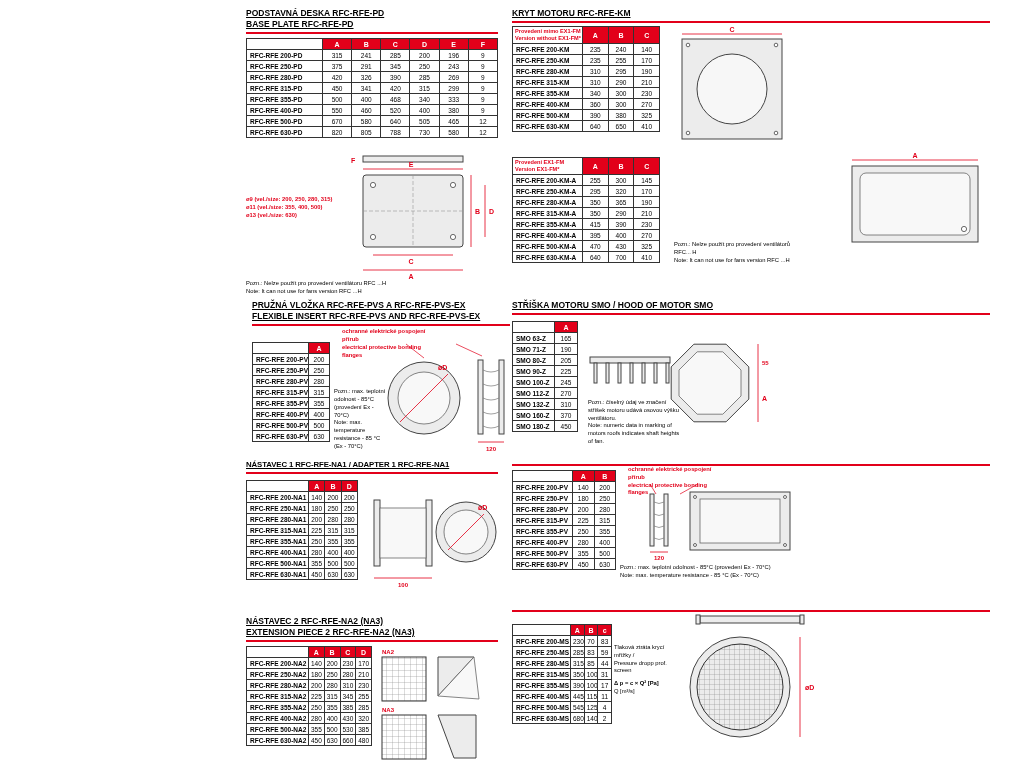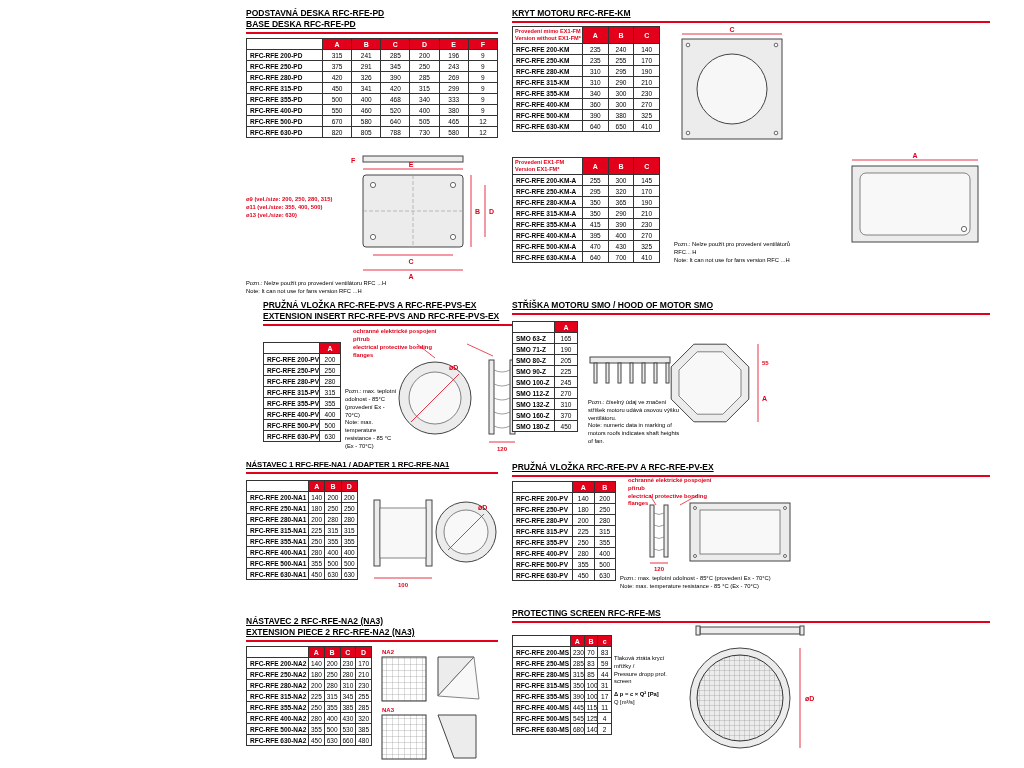--- a/index.html
+++ b/index.html
@@ -45,21 +45,21 @@
   svg text.dim { font-size:7px; fill:var(--red); font-weight:bold; font-family:"Liberation Sans",sans-serif; }
   svg text.dim.small { font-size:6px; }
 </style>
 </head>
 <body>
 
 <div class="page">
 
   <div class="section" style="left:246px; top:8px; width:252px; height:290px;">
     <div class="sec-title">PODSTAVNÁ DESKA RFC-RFE-PD</div>
-    <div class="sec-title">BASE DESKA RFC-RFE-PD</div>
+    <div class="sec-title">BASE PLATE RFC-RFE-PD</div>
     <div class="rule"></div>
     <div class="rel" style="height:262px;">
       <table class="spec t-pd" style="left:0; top:4px;">
           <thead>
             <tr>
               <th class="corner"></th>
               <th class="dimhead">A</th>
               <th class="dimhead">B</th>
               <th class="dimhead">C</th>
               <th class="dimhead">D</th>
@@ -324,23 +324,23 @@
         <rect x="16" y="20" width="110" height="62" rx="6" class="inner2"></rect>
         <circle cx="120" cy="76" r="2.6" class="hole"></circle>
       </svg>
       <div class="note" style="position:absolute; left:162px; top:218px; width:128px;">
         <div>Pozn.: Nelze použít pro provedení ventilátorů RFC... H</div>
         <div>Note: It can not use for fans version RFC ...H</div>
       </div>
     </div>
   </div>
 
-  <div class="section" style="left:263px; top:300px; width:258px; height:158px;">
+  <div class="section" style="left:252px; top:300px; width:258px; height:158px;">
     <div class="sec-title">PRUŽNÁ VLOŽKA RFC-RFE-PVS A RFC-RFE-PVS-EX</div>
-    <div class="sec-title">EXTENSION INSERT RFC-RFE-PVS AND RFC-RFE-PVS-EX</div>
+    <div class="sec-title">FLEXIBLE INSERT RFC-RFE-PVS AND RFC-RFE-PVS-EX</div>
     <div class="rule"></div>
     <div class="rel" style="height:130px;">
       <div class="rednote" style="position:absolute; left:90px; top:2px; width:96px;">
         <div>ochranné elektrické pospojení přírub</div>
         <div>electrical protective bonding flanges</div>
       </div>
       <table class="spec t-pvs" style="left:0; top:16px;">
           <thead>
             <tr>
               <th class="corner"></th>
@@ -548,21 +548,20 @@
         <text class="dim small" x="41" y="103" text-anchor="middle">100</text>
         <circle cx="104" cy="48" r="30" class="part"></circle>
         <circle cx="104" cy="48" r="22" class="inner2"></circle>
         <line x1="86" y1="66" x2="122" y2="30" class="dimline"></line>
         <text class="dim" x="116" y="26">øD</text>
       </svg>
     </div>
   </div>
 
   <div class="section" style="left:512px; top:462px; width:478px; height:146px;">
-    <div class="sec-title">PRUŽNÁ VLOŽKA RFC-RFE-PV A RFC-RFE-PV-EX</div>
     <div class="rule"></div>
     <div class="rel" style="height:118px;">
       <div class="rednote" style="position:absolute; left:116px; top:0; width:100px;">
         <div>ochranné elektrické pospojení přírub</div>
         <div>electrical protective bonding flanges</div>
       </div>
       <table class="spec t-pv" style="left:0; top:4px;">
           <thead>
             <tr>
               <th class="corner"></th>
@@ -720,21 +719,20 @@
         <polygon points="58,11 94,11 58,50" class="part"></polygon>
         <polygon points="58,50 94,11 99,53" class="inner2"></polygon>
         <text class="dim small" x="2" y="66">NA3</text>
         <rect x="2" y="69" width="44" height="44" fill="url(#g1)" stroke="#333" stroke-width="1"></rect>
         <polygon points="58,69 96,69 96,112 74,112" class="part"></polygon>
       </svg>
     </div>
   </div>
 
   <div class="section" style="left:512px; top:608px; width:478px; height:156px;">
-    <div class="sec-title">PROTECTING SCREEN RFC-RFE-MS</div>
     <div class="rule"></div>
     <div class="rel" style="height:128px;">
       <table class="spec t-ms" style="left:0; top:12px;">
           <thead>
             <tr>
               <th class="corner"></th>
               <th class="dimhead">A</th>
               <th class="dimhead">B</th>
               <th class="dimhead">c</th>
             </tr>

